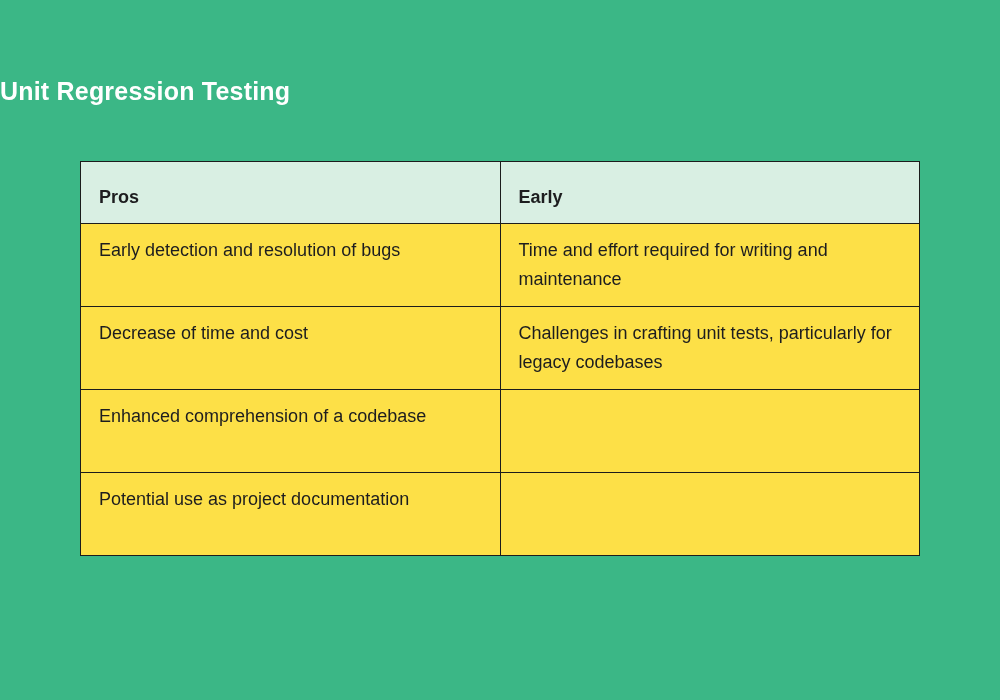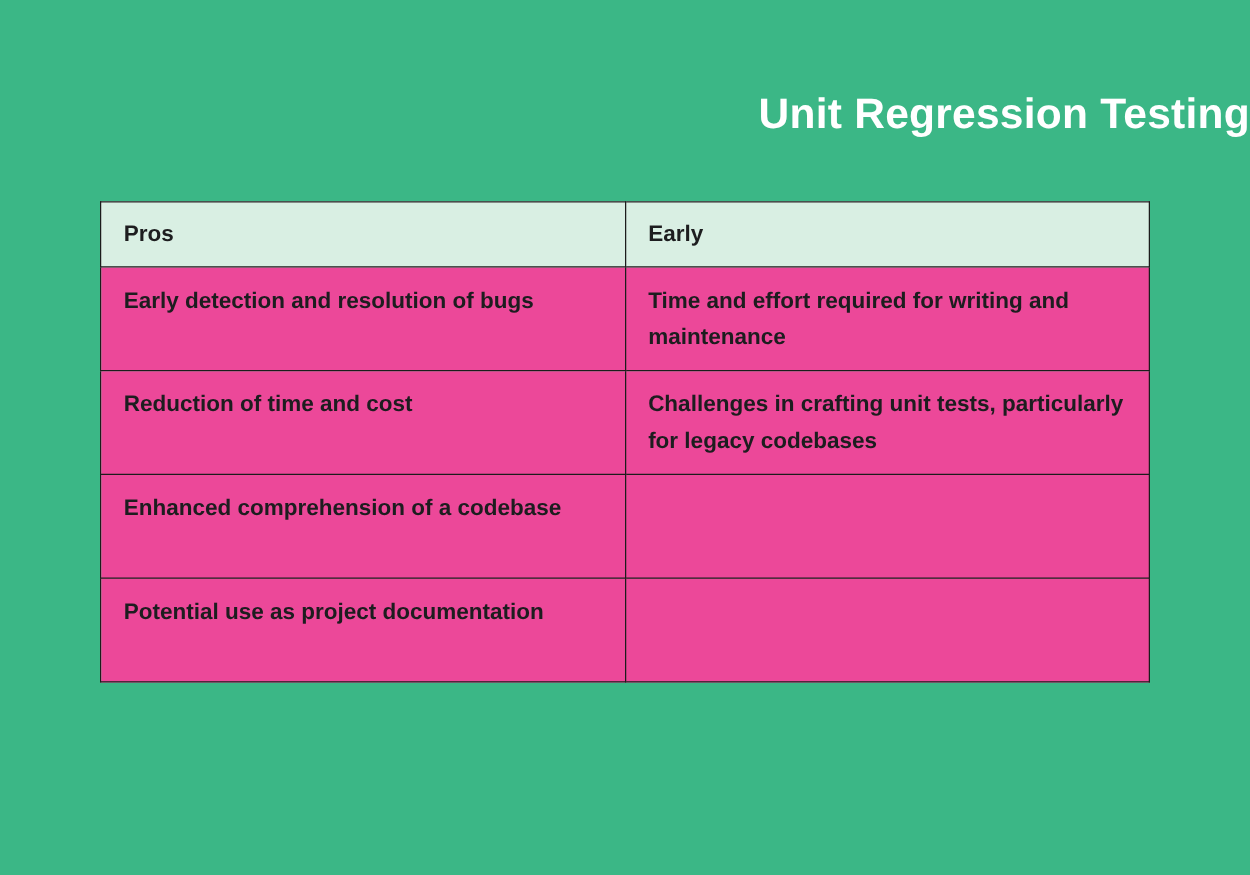--- a/index.html
+++ b/index.html
@@ -12,22 +12,22 @@
     background: #3bb786;
     font-family: "Liberation Sans", "DejaVu Sans", sans-serif;
     color: #1d1d1f;
     overflow: hidden;
   }
   .page-title {
     margin: 0;
     padding-top: 70px;
     height: 42px;
     line-height: 42px;
-    text-align: right;
-    font-size: 34px;
+    text-align: left;
+    font-size: 25px;
     font-weight: 700;
     color: #ffffff;
     letter-spacing: 0.2px;
   }
   table.pros-cons {
     width: 840px;
     margin: 49px auto 0 auto;
     border-collapse: collapse;
     table-layout: fixed;
     background: #ffffff;
@@ -39,48 +39,48 @@
     text-align: left;
     vertical-align: top;
     padding: 12px 18px;
     font-size: 18px;
     line-height: 29px;
   }
   table.pros-cons th {
     background: #d9efe3;
     font-weight: 700;
     height: 24px;
-    padding-top: 11px;
+    padding-top: 21px;
     padding-bottom: 11px;
   }
   table.pros-cons td {
-    background: #ec4899;
+    background: #fde047;
     height: 58px; 
-    font-weight: 700;
+    font-weight: 400;
   }
 </style>
 </head>
 <body>
 
 <h1 class="page-title">Unit Regression Testing</h1>
 
 <table class="pros-cons">
   <thead>
     <tr>
       <th>Pros</th>
       <th>Early</th>
     </tr>
   </thead>
   <tbody>
     <tr>
       <td>Early detection and resolution of bugs</td>
       <td>Time and effort required for writing and maintenance</td>
     </tr>
     <tr>
-      <td>Reduction of time and cost</td>
+      <td>Decrease of time and cost</td>
       <td>Challenges in crafting unit tests, particularly for legacy codebases</td>
     </tr>
     <tr>
       <td>Enhanced comprehension of a codebase</td>
       <td></td>
     </tr>
     <tr>
       <td>Potential use as project documentation</td>
       <td></td>
     </tr>

